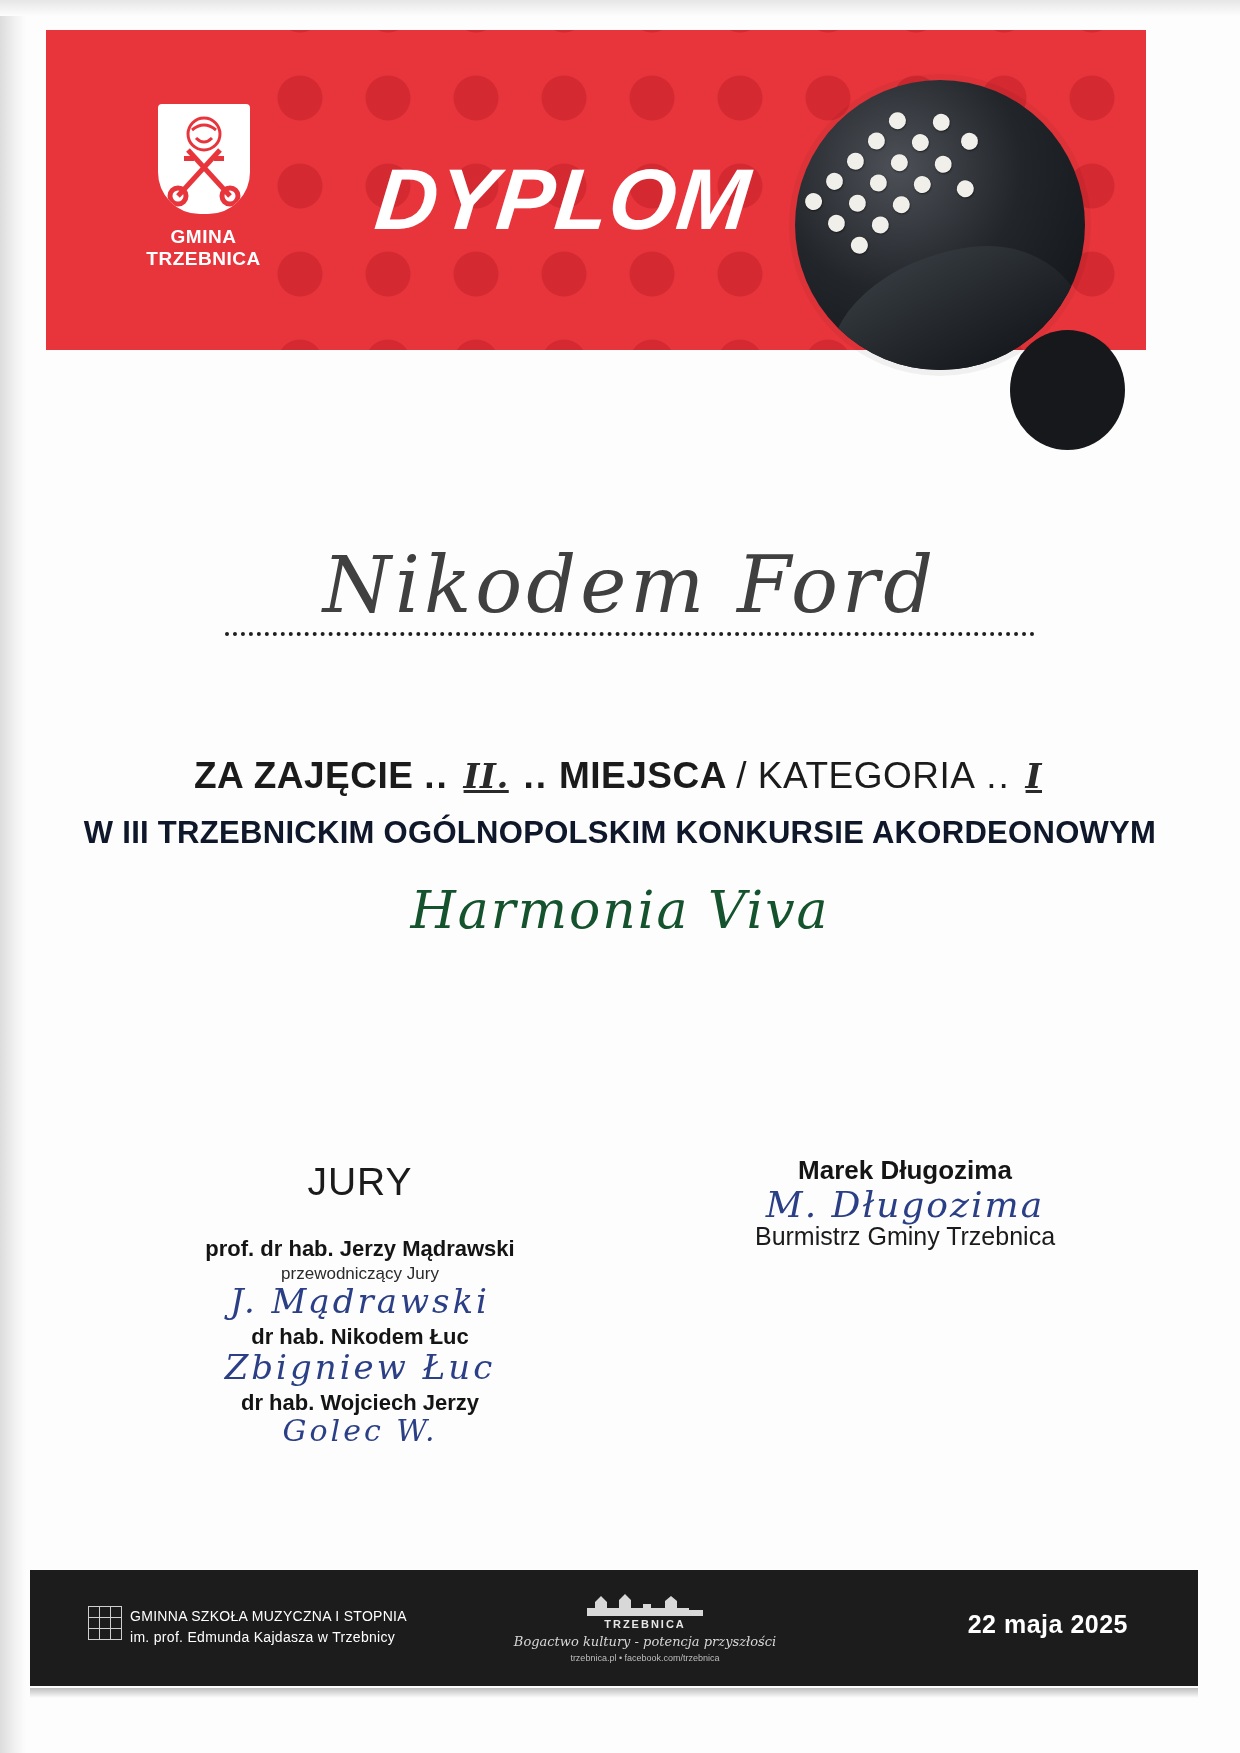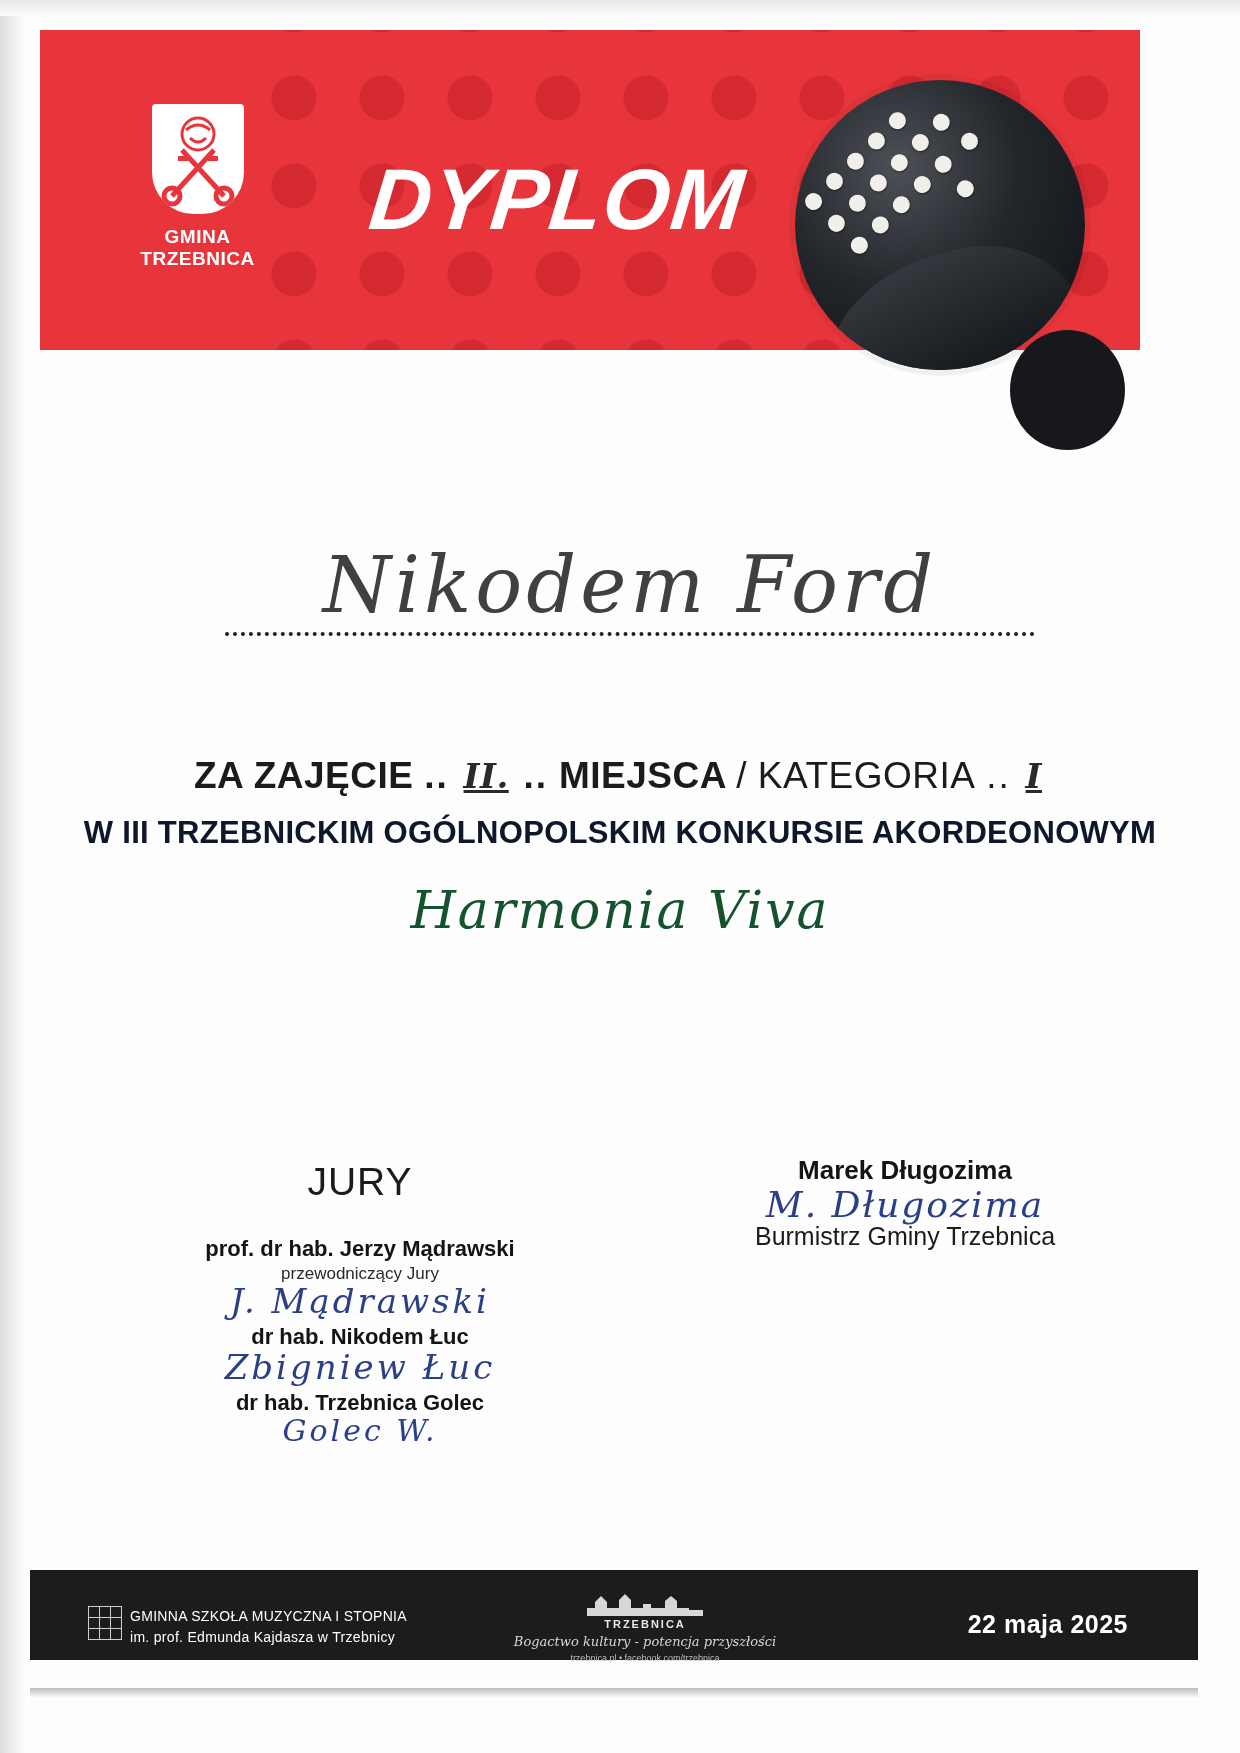--- a/index.html
+++ b/index.html
@@ -30,21 +30,21 @@
   .scan-edge-top {
     position: absolute;
     left: 0; right: 0; top: 0;
     height: 16px;
     background: linear-gradient(180deg, #e6e6e6 0%, #fdfdfd 100%);
   }
 
   
   .header-band {
     position: absolute;
-    left: 40px;
+    left: 46px;
     top: 30px;
     width: 1100px;
     height: 320px;
     background: #e8353c;
     overflow: hidden;
   }
   .header-band .dots {
     position: absolute;
     inset: 0;
     background-image: radial-gradient(circle, rgba(190,28,36,0.55) 22px, rgba(190,28,36,0) 23px);
@@ -292,21 +292,21 @@
     color: #1b1b1b;
     margin-top: -6px;
   }
 
   
   .footer-bar {
     position: absolute;
     left: 30px;
     top: 1570px;
     width: 1168px;
-    height: 90px;
+    height: 116px;
     background: #1c1c1c;
     color: #ffffff;
     text-decoration: underline;
   }
   .footer-school {
     position: absolute;
     left: 100px;
     top: 36px;
     font-size: 14px;
     line-height: 1.5;
@@ -460,21 +460,21 @@
       <div class="jury-role">przewodniczący Jury</div>
       <div class="sig wide">J. Mądrawski</div>
     </div>
 
     <div>
       <div class="jury-person">dr hab. Nikodem Łuc</div>
       <div class="sig wide">Zbigniew Łuc</div>
     </div>
 
     <div>
-      <div class="jury-person">dr hab. Trzebnica Golec</div>
+      <div class="jury-person">dr hab. Wojciech Jerzy</div>
       <div class="sig">Golec W.</div>
     </div>
   </div>
 
   <div class="mayor-block">
     <div class="mayor-name">Marek Długozima</div>
     <div class="mayor-sig">M. Długozima</div>
     <div class="mayor-role">Burmistrz Gminy Trzebnica</div>
   </div>
 

